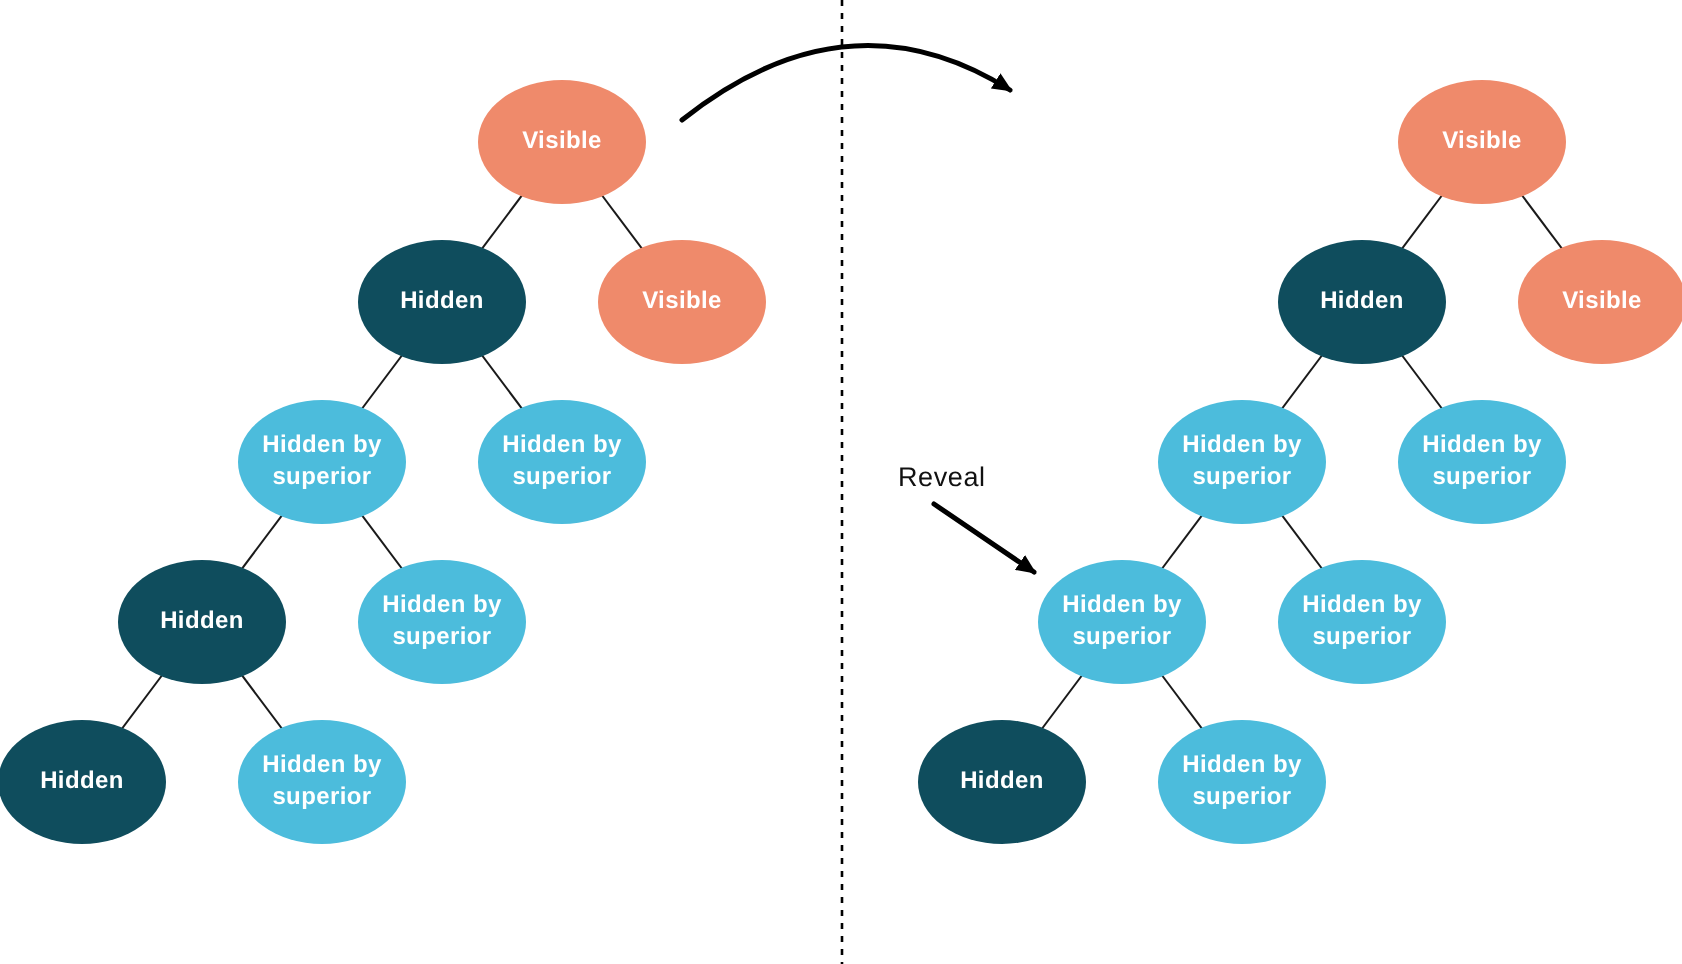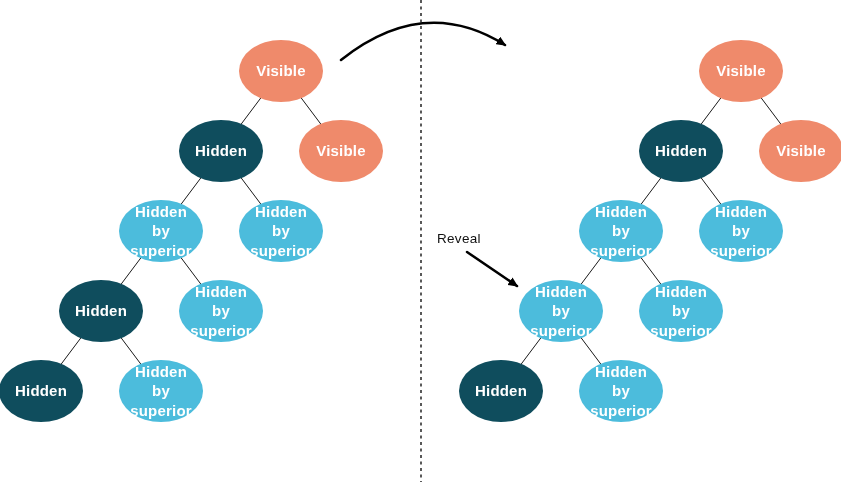--- a/index.html
+++ b/index.html
@@ -18,34 +18,35 @@
   }
   .tree-layer { position: absolute; left: 0; top: 0; width: 100%; height: 100%; }
   .node {
     position: absolute;
     border-radius: 50%;
     display: flex;
     align-items: center;
     justify-content: center;
     text-align: center;
     color: #ffffff;
-    font-size: 15px;
+    font-size: 12px;
     font-weight: 600;
     letter-spacing: 0.2px;
     line-height: 1.3;
     padding: 0 7px;
     box-sizing: border-box;
   }
   .reveal-label {
     position: absolute;
     color: #111111;
     font-size: 13.5px;
     font-weight: 500;
     letter-spacing: 0.3px;
     white-space: nowrap;
+    margin-left: 12px;
   }
 </style>
 </head>
 <body>
 
 <div class="canvas">
   <svg class="layer" viewBox="0 0 841 482" xmlns="http://www.w3.org/2000/svg">
     <defs>
       <marker id="arrowhead" markerWidth="11" markerHeight="9" refX="8.5" refY="4.5" orient="auto" markerUnits="userSpaceOnUse">
         <path d="M0,0 L10,4.5 L0,9 z" fill="#000000"></path>

